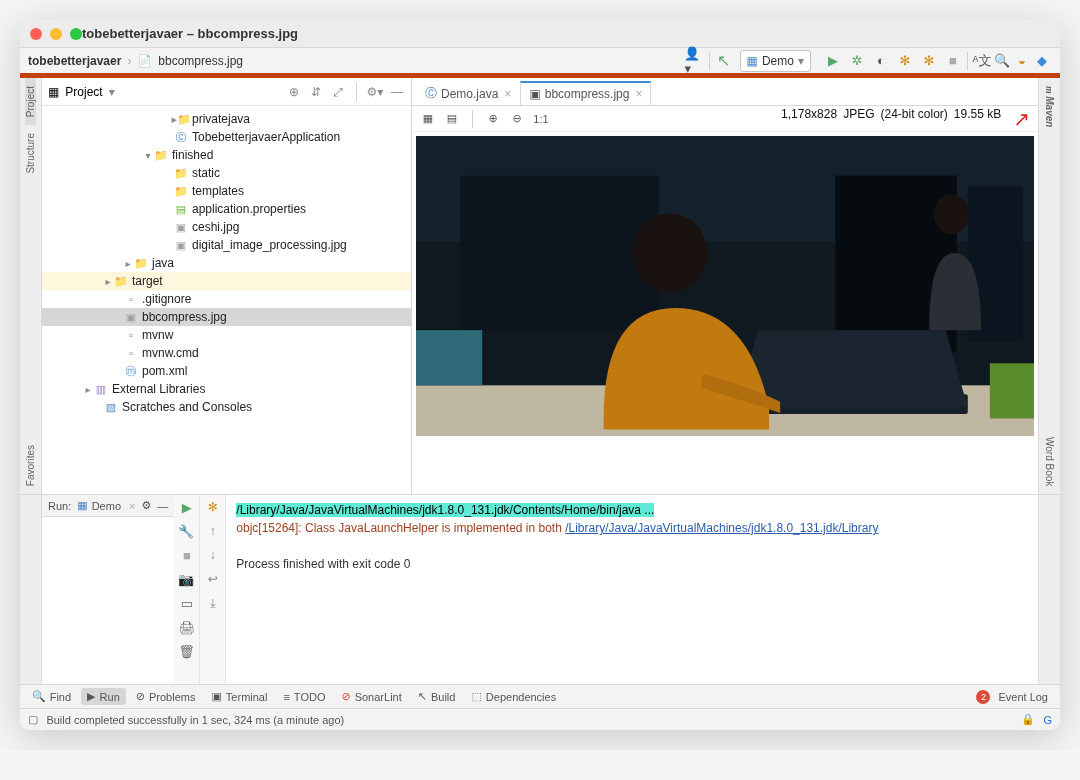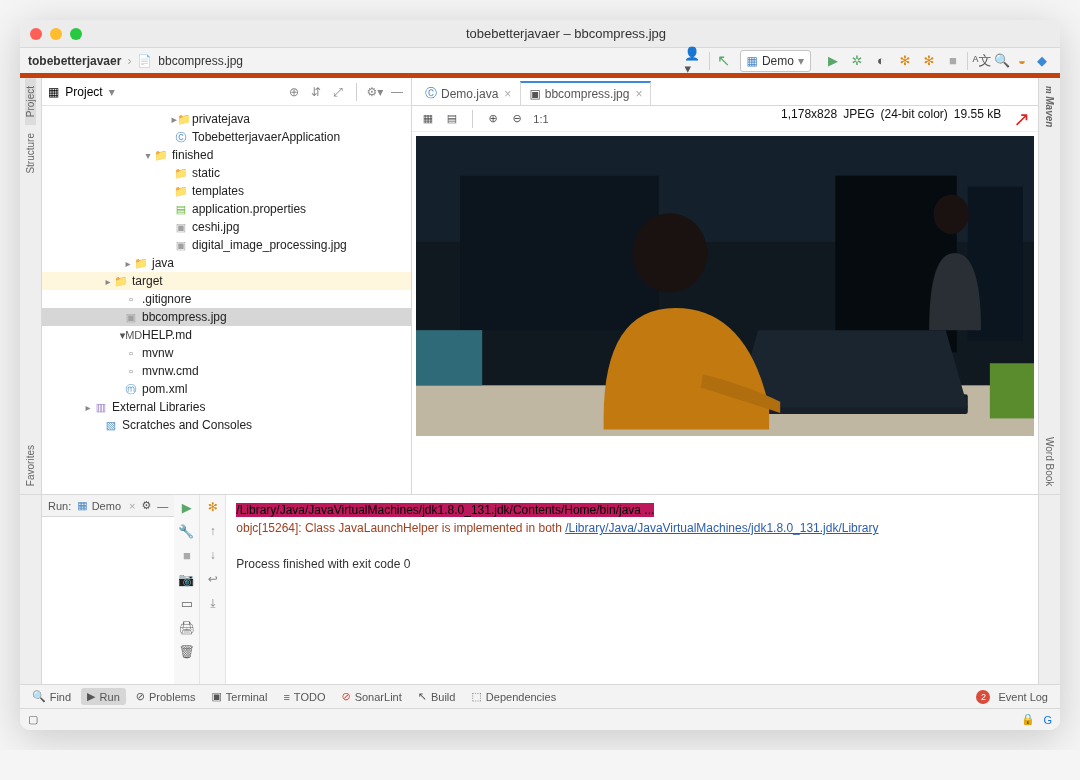--- a/index.html
+++ b/index.html
@@ -7,21 +7,21 @@
   .window {
     width:1040px; height:710px; margin:0 auto; background:#f3f3f3;
     border-radius:10px; box-shadow:0 8px 40px rgba(0,0,0,.18);
     display:flex; flex-direction:column; overflow:hidden; position:relative;
   }
   
   .titlebar { height:28px; display:flex; align-items:center; padding:0 10px; background:#ececec; border-bottom:1px solid #d8d8d8; }
   .traffic { display:flex; gap:8px; }
   .tl { width:12px; height:12px; border-radius:50%; }
   .tl.red{background:#ff5f57}.tl.yel{background:#febc2e}.tl.grn{background:#28c840}
-  .title { flex:1; text-align:center; font-size:13px; font-weight:400; color:#333; }
+  .title { flex:1; text-align:left; font-size:13px; font-weight:700; color:#333; }
   
   .navrow { height:30px; display:flex; align-items:center; padding:0 8px; font-size:12px; color:#333; border-bottom:5px solid #c2410c; }
   .crumbs { display:flex; align-items:center; gap:6px; }
   .crumbs .chev{color:#aaa}
   .navspacer{flex:1}
   .toolbtn{width:20px;height:20px;display:flex;align-items:center;justify-content:center;font-size:13px;color:#555;border-radius:3px;}
   .toolbtn.ham{color:#59a869;font-size:16px}
   .toolbtn.play{color:#59a869}
   .toolbtn.bug{color:#59a869}
   .toolbtn.stop{color:#aaa}
@@ -82,21 +82,21 @@
   .runheader{height:22px;display:flex;align-items:center;border-bottom:1px solid #d8d8d8;font-size:11px;color:#555;padding:0 6px;background:#f3f3f3}
   .runheader .rtab{display:flex;align-items:center;gap:4px;padding:2px 6px}
   .runheader .spacer{flex:1}
   .runbody{flex:1;display:flex}
   .rgut1{width:26px;background:#f7f7f7;border-right:1px solid #e4e4e4;display:flex;flex-direction:column;align-items:center;padding-top:4px;gap:8px}
   .rgut1 .g{width:16px;height:16px;font-size:13px;color:#666;display:flex;align-items:center;justify-content:center}
   .rgut1 .g.play{color:#59a869}
   .rgut2{width:26px;background:#f7f7f7;border-right:1px solid #e4e4e4;display:flex;flex-direction:column;align-items:center;padding-top:4px;gap:8px}
   .rgut2 .g{width:16px;height:16px;font-size:12px;color:#888;display:flex;align-items:center;justify-content:center}
   .console{flex:1;padding:6px 10px;font-family:Menlo,Consolas,monospace;font-size:12px;line-height:18px;white-space:pre;overflow:hidden}
-  .console .cmd{background:#be185d}
+  .console .cmd{background:#5eead4}
   .console .err{color:#a04020}
   .console .lnk{color:#2a5db0;text-decoration:underline}
   .console .exit{color:#333}
   
   .toolwin{height:24px;border-top:1px solid #d8d8d8;display:flex;align-items:center;padding:0 6px;font-size:11px;color:#555;background:#f3f3f3;gap:4px}
   .toolwin .tw{display:flex;align-items:center;gap:4px;padding:2px 6px;border-radius:3px}
   .toolwin .tw.sel{background:#d6d6d6}
   .toolwin .spacer{flex:1}
   .statusbar{height:22px;border-top:1px solid #d8d8d8;display:flex;align-items:center;padding:0 8px;font-size:11px;color:#555;background:#f3f3f3;gap:8px}
   .statusbar .spacer{flex:1}
@@ -222,25 +222,20 @@
           </div>
         <div class="node" style="padding-left:70px">
             <span class="tw"></span>
             <span class="ic file">▫</span>
             <span>.gitignore</span>
           </div>
         <div class="node sel" style="padding-left:70px">
             <span class="tw"></span>
             <span class="ic img">▣</span>
             <span>bbcompress.jpg</span>
-          </div>
-        <div class="node" style="padding-left:70px">
-            <span class="tw"></span>
-            <span class="ic md">▾MD</span>
-            <span>HELP.md</span>
           </div>
         <div class="node" style="padding-left:70px">
             <span class="tw"></span>
             <span class="ic file">▫</span>
             <span>mvnw</span>
           </div>
         <div class="node" style="padding-left:70px">
             <span class="tw"></span>
             <span class="ic file">▫</span>
             <span>mvnw.cmd</span>
@@ -381,18 +376,19 @@
     <div class="tw">⬚ <span>Dependencies</span></div>
     <div class="spacer"></div>
     <div class="tw">
         <span class="evlog-badge">2</span>
         <span>Event Log</span>
       </div>
   </div>
 
   <div class="statusbar">
     <span>▢</span>
+    <span>Build completed successfully in 1 sec, 324 ms (a minute ago)</span>
     <div class="spacer"></div>
     <span>🔒</span>
     <span style="color:#1a73e8">G</span>
   </div>
 
 </div>
 
 </body></html>

